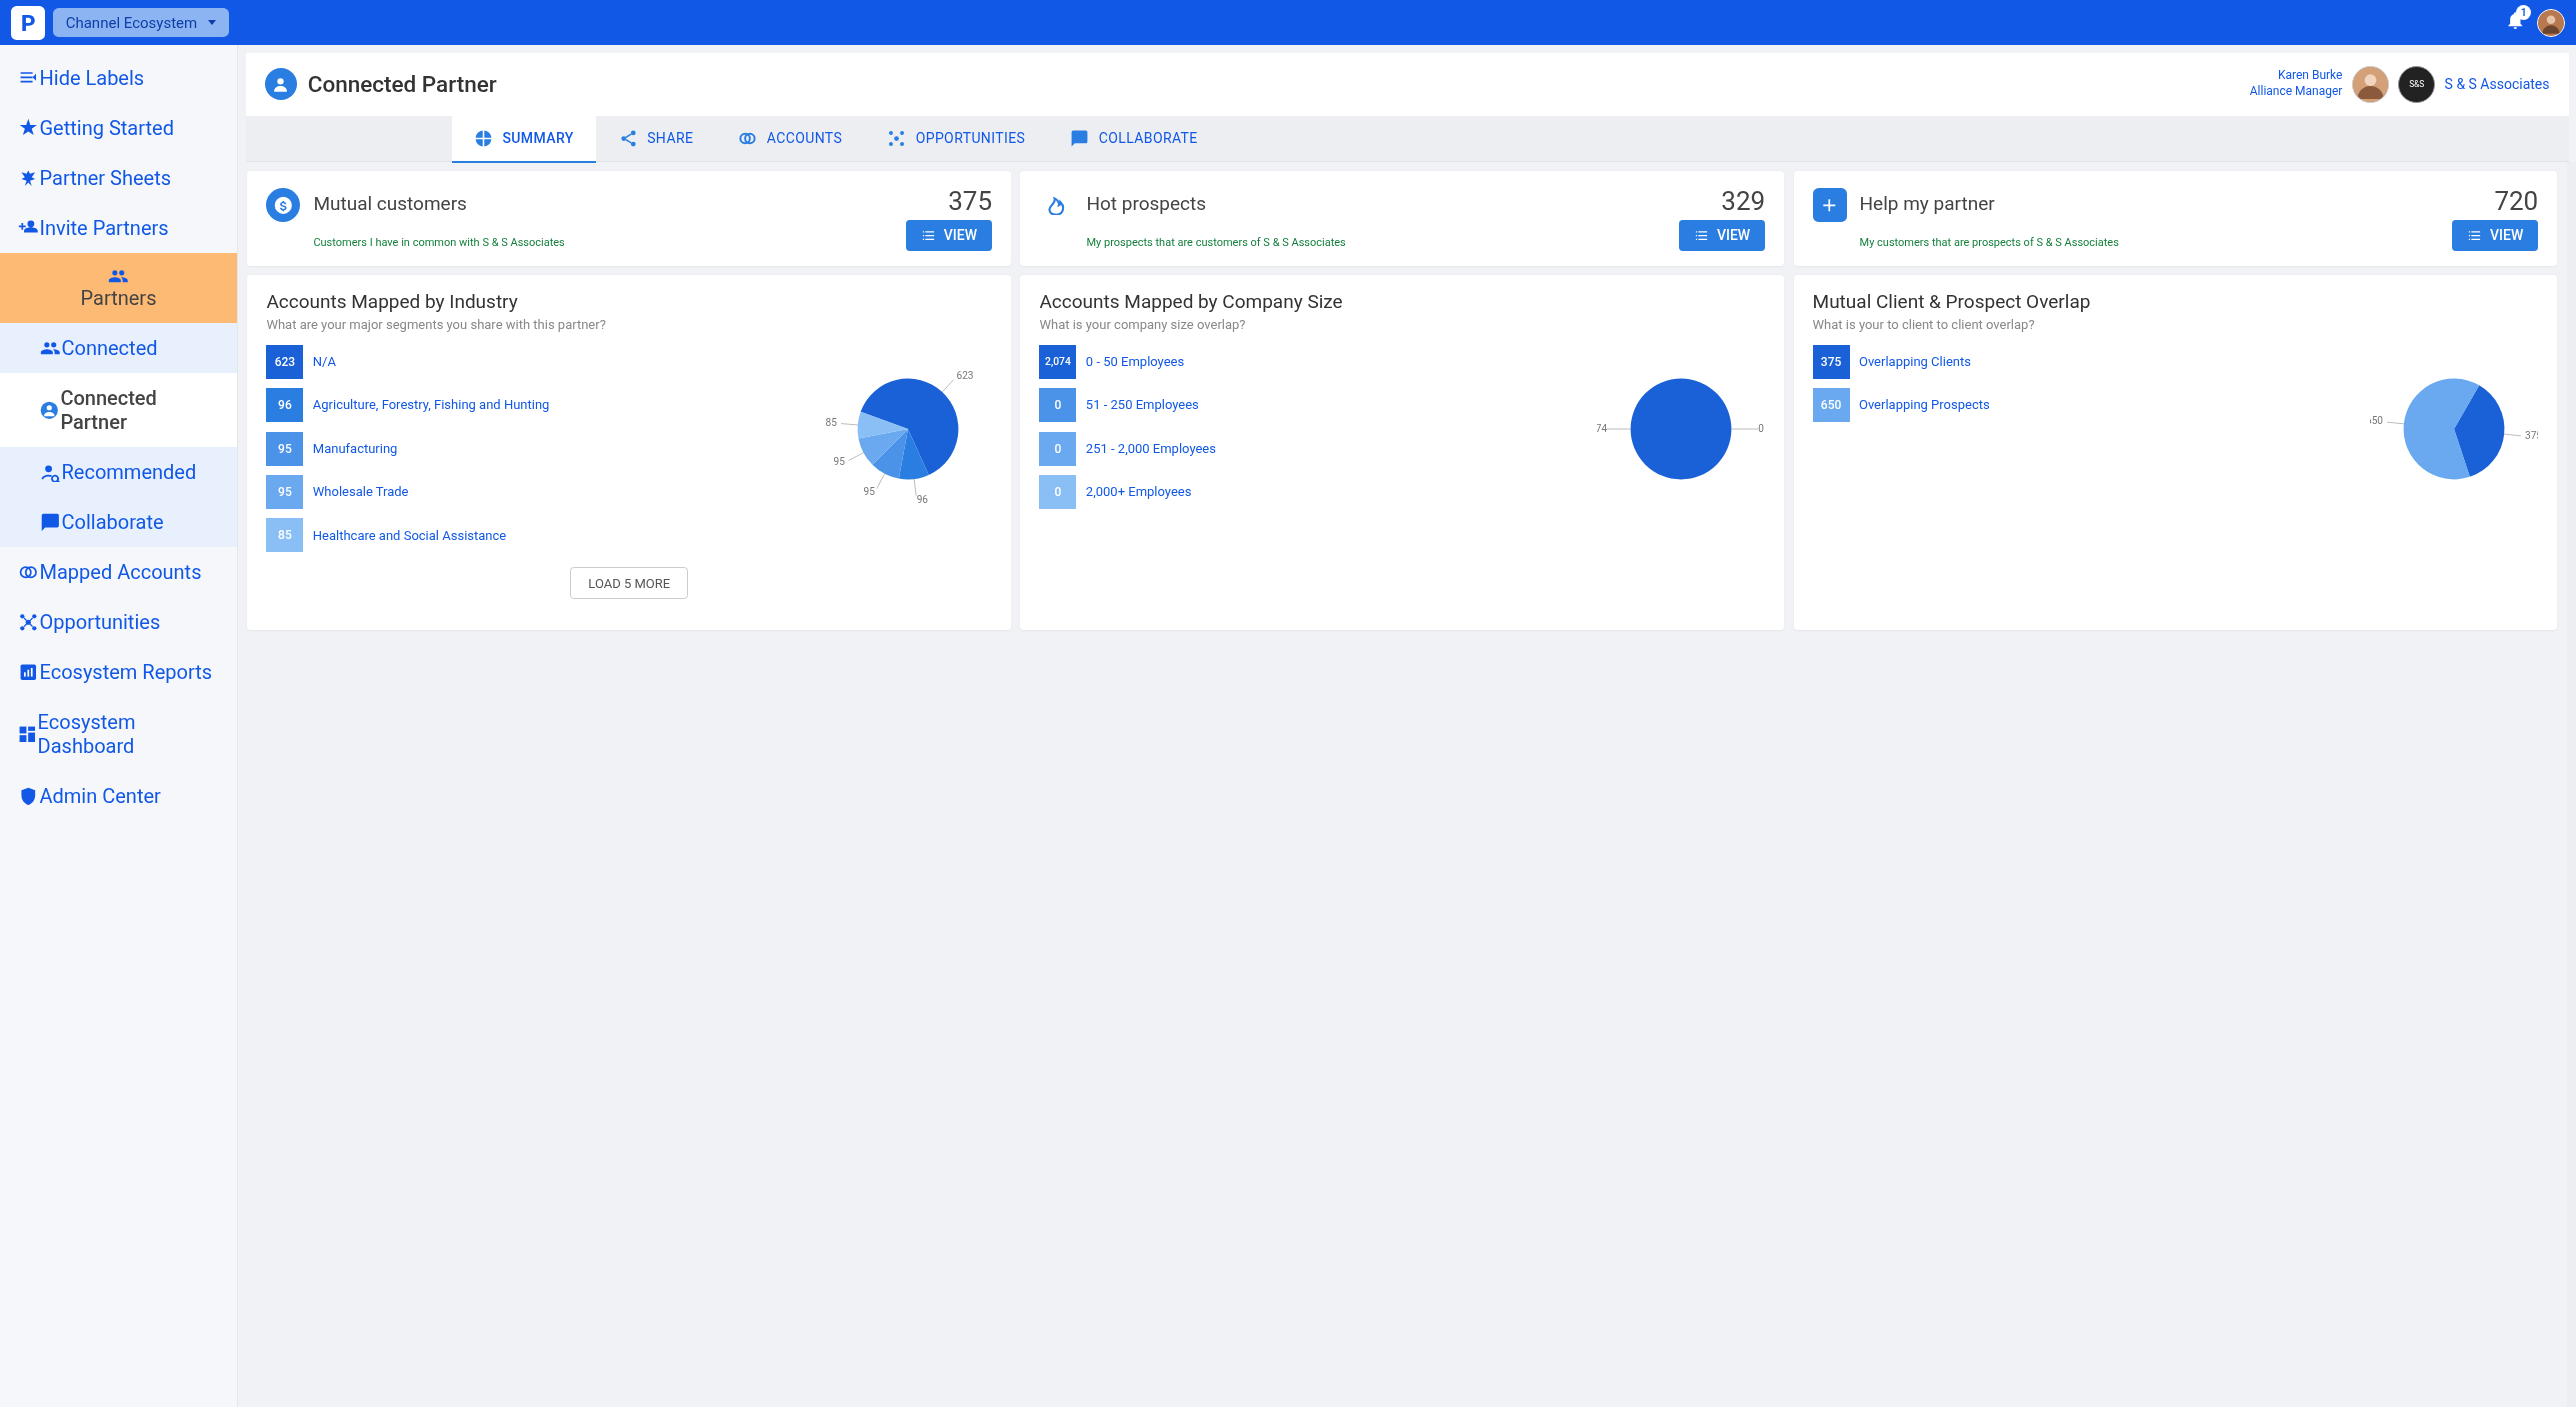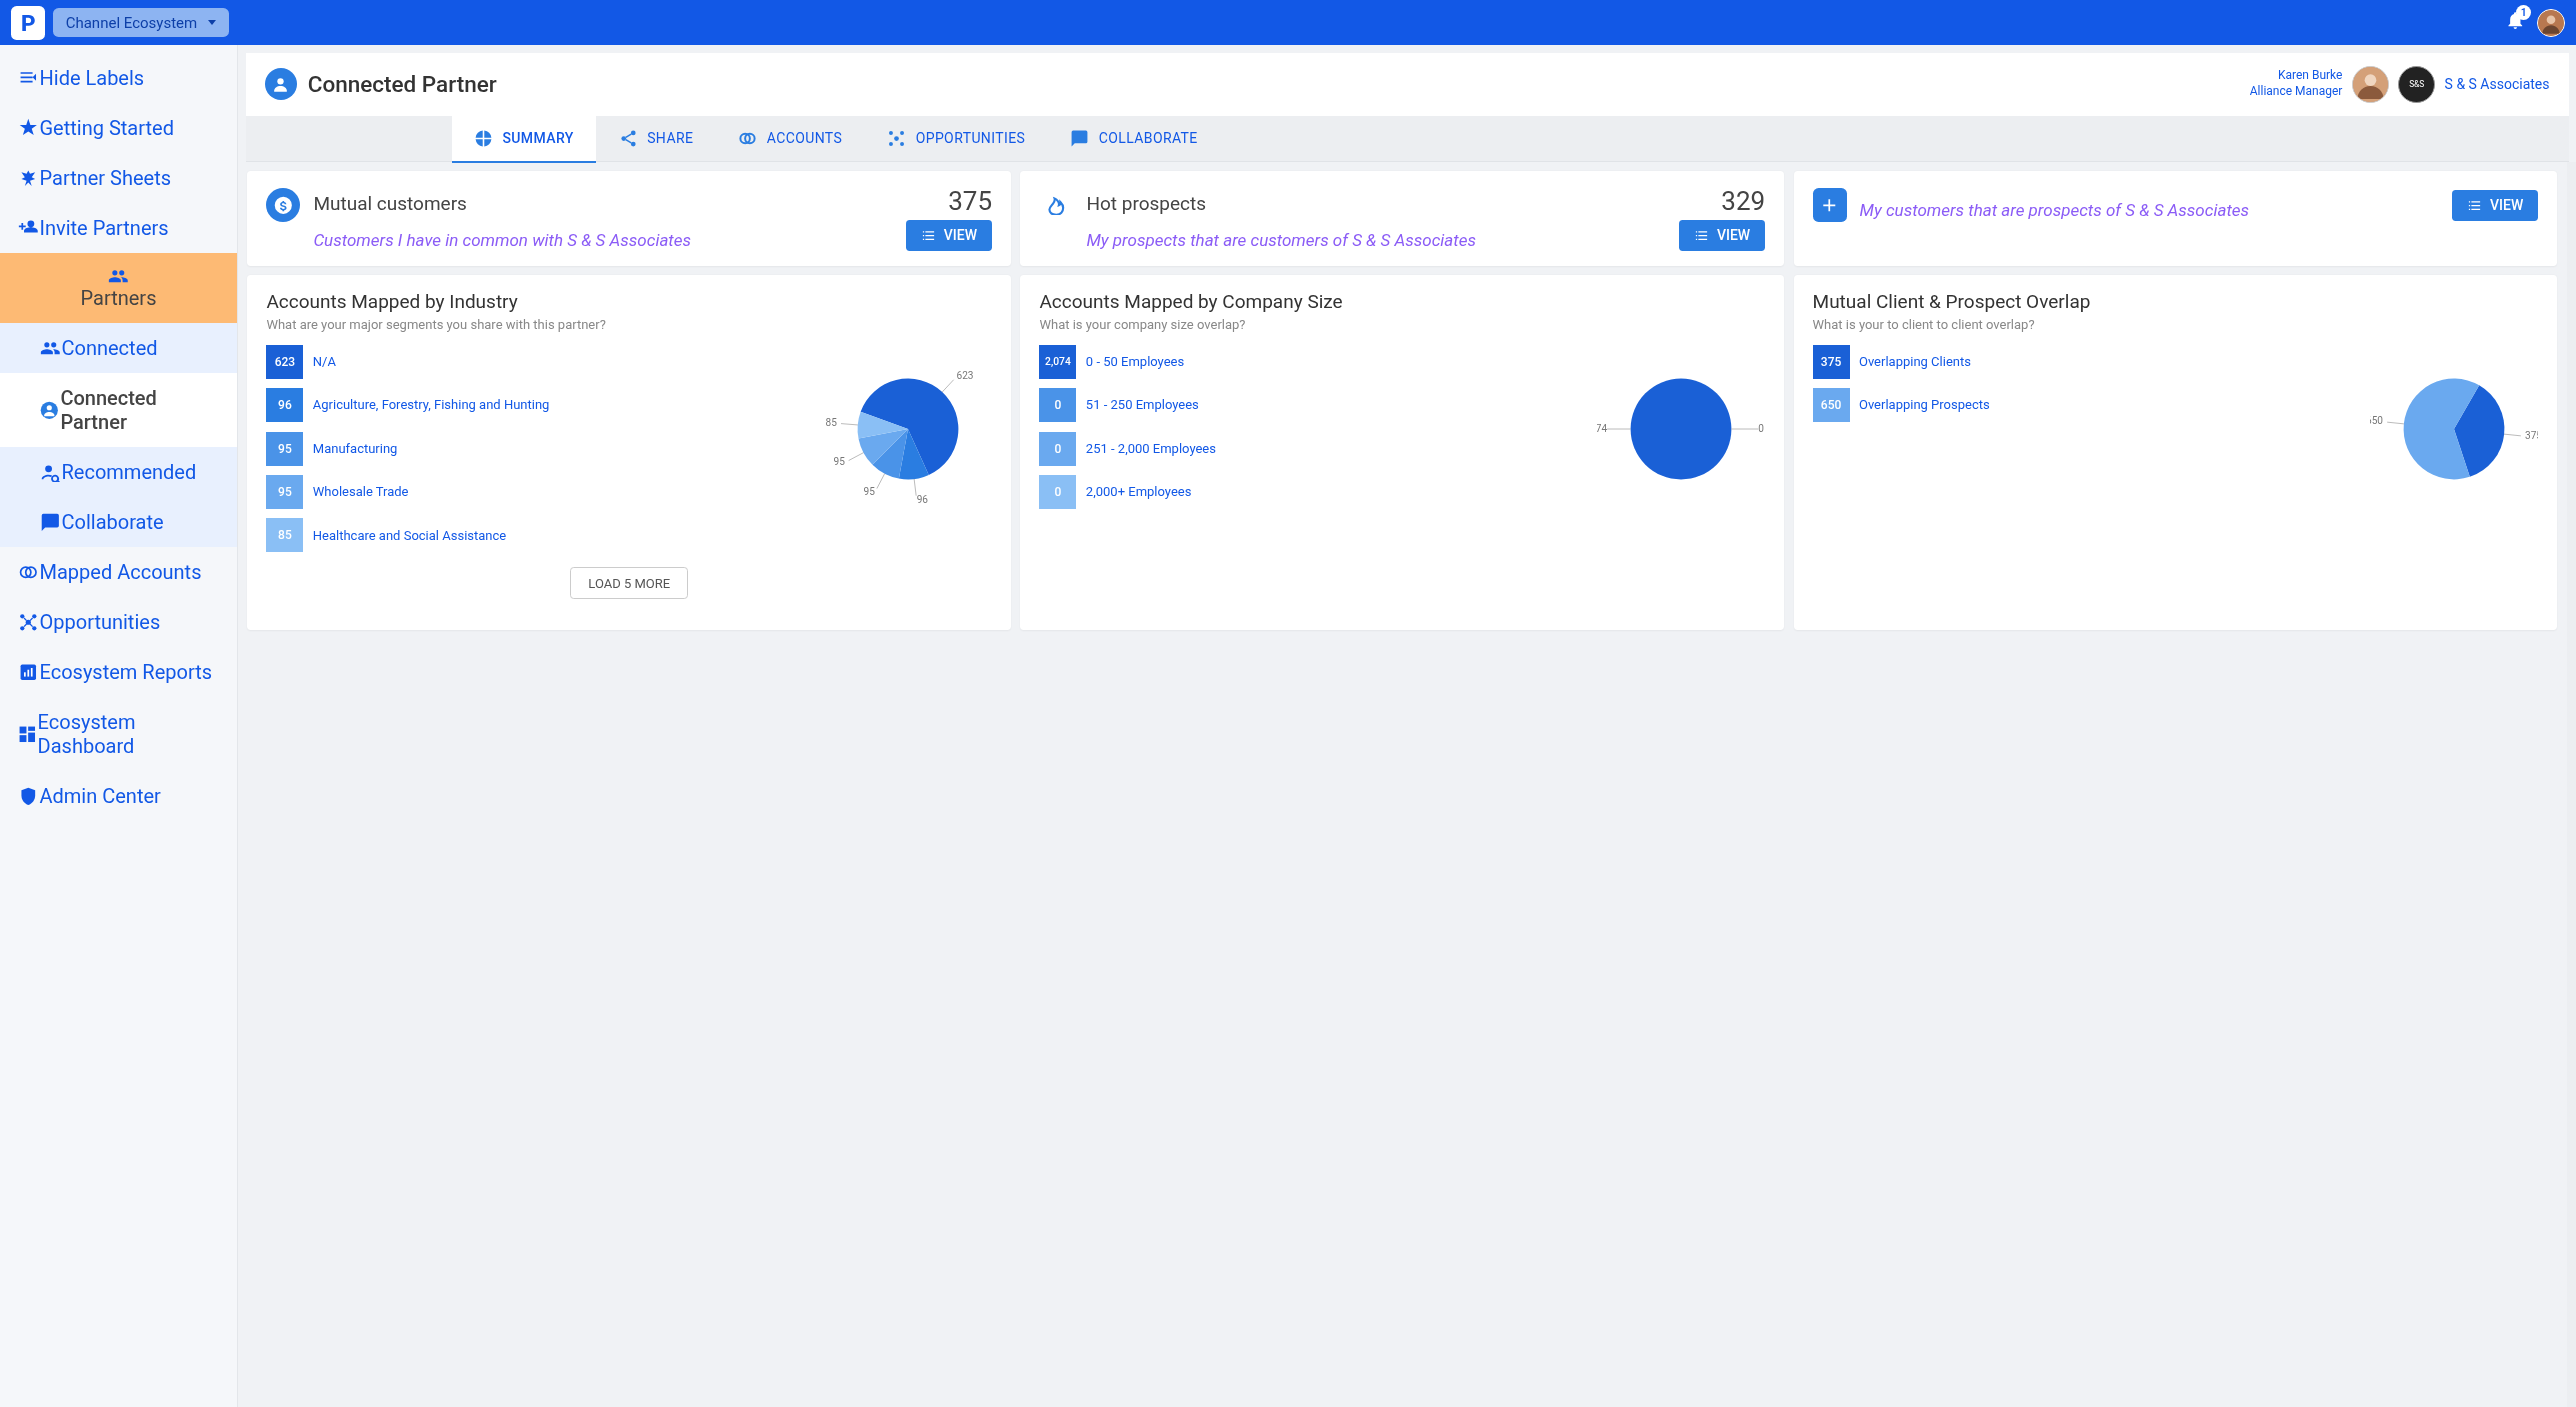--- a/index.html
+++ b/index.html
@@ -41,21 +41,21 @@
 .row { display:flex; gap:9.4px; }
 .card { background:#fff; border-radius:3.7px; padding:15px 19px; flex:1; box-shadow:0 0.9px 1.9px rgba(0,0,0,0.05); }
 .kpi { display:flex; gap:13px; align-items:flex-start; }
 .kpi-icon { width:34px;height:34px;border-radius:50%; display:flex;align-items:center;justify-content:center; flex-shrink:0; margin-top:1.9px; }
 .kpi-icon svg { width:20.6px;height:20.6px;fill:#fff; }
 .kpi-body { flex:1; }
 .kpi-title-row { display:flex; align-items:baseline; justify-content:space-between; }
 .kpi-title { font-size:19px; color:#444; font-weight:400; }
 .kpi-num { font-size:26px; color:#444; font-weight:400; }
 .kpi-sub-row { display:flex; align-items:flex-end; justify-content:space-between; gap:11.2px; margin-top:3.7px; }
-.kpi-sub { font-size:17px; color:#8b5cf6; line-height:1.3; flex:1;font-style:italic; }
+.kpi-sub { font-size:11px; color:#15803d; line-height:1.3; flex:1; }
 .view-btn { background:#2a7de1; color:#fff; border:none; border-radius:3.7px; padding:7.5px 15px; font-size:14px; font-weight:500; display:flex; align-items:center; gap:7.5px; cursor:pointer; flex-shrink:0; }
 .view-btn svg{width:15px;height:15px;fill:#fff;}
 .chart-card h3 { font-size:19px; color:#333; font-weight:400; margin-bottom:3.7px; }
 .chart-card .subq { font-size:13px; color:#888; margin-bottom:13px; }
 .legend-col { display:flex; flex-direction:column; gap:9.4px; }
 .legend-item { display:flex; align-items:center; gap:9.4px; }
 .legend-box { width:37px; height:34px; display:flex; align-items:center; justify-content:center; color:#fff; font-size:12px; font-weight:500; flex-shrink:0; }
 .legend-label { color:#1258e6; font-size:13px; line-height:1.2; }
 .chart-flex { display:flex; gap:5px; align-items:flex-start; }
 .pie-wrap { position:relative; flex-shrink:0; }
@@ -333,20 +333,24 @@
             </div>
           </div>
         </div>
         <div class="card kpi">
           <div class="kpi-icon" style="background:#2a7de1;border-radius:5.6px;">
                 <svg viewBox="0 0 24 24">
                   <path d="M11 5h2v6h6v2h-6v6h-2v-6H5v-2h6z" fill="#fff"></path>
                 </svg>
               </div>
           <div class="kpi-body">
+            <div class="kpi-title-row">
+              <span class="kpi-title">Help my partner</span>
+              <span class="kpi-num">720</span>
+            </div>
             <div class="kpi-sub-row">
               <span class="kpi-sub">My customers that are prospects of S &amp; S Associates</span>
               <button class="view-btn">
                     <svg viewBox="0 0 24 24">
                       <path d="M3 5h2v2H3zm4 0h14v2H7zM3 11h2v2H3zm4 0h14v2H7zM3 17h2v2H3zm4 0h14v2H7z"></path>
                     </svg>
                     <span>VIEW</span>
                   </button>
             </div>
           </div>

